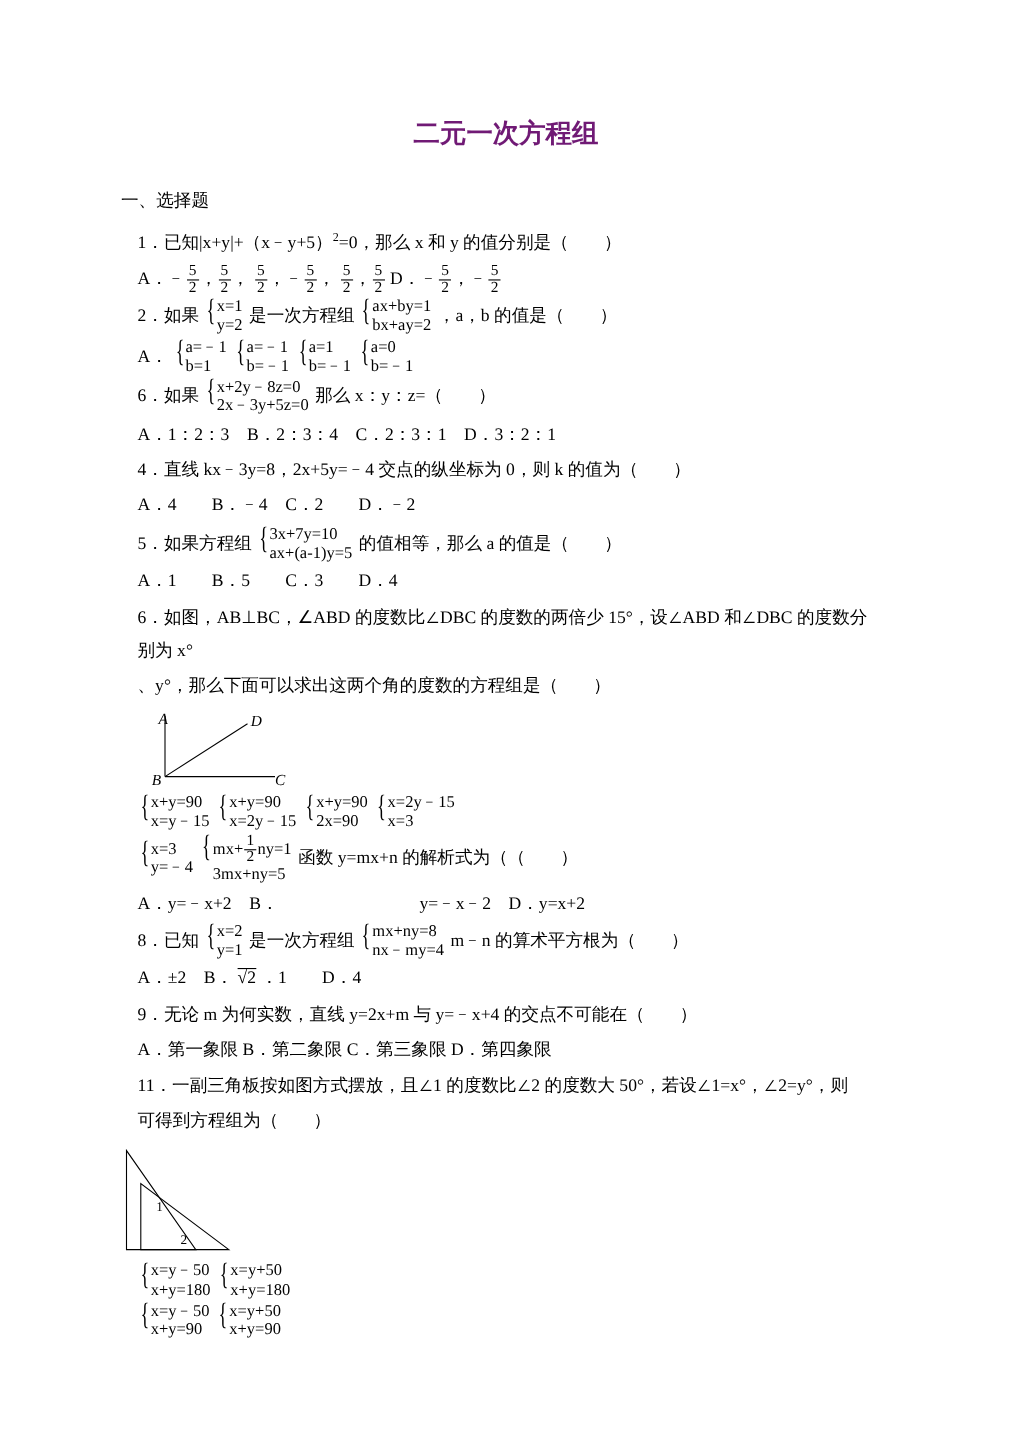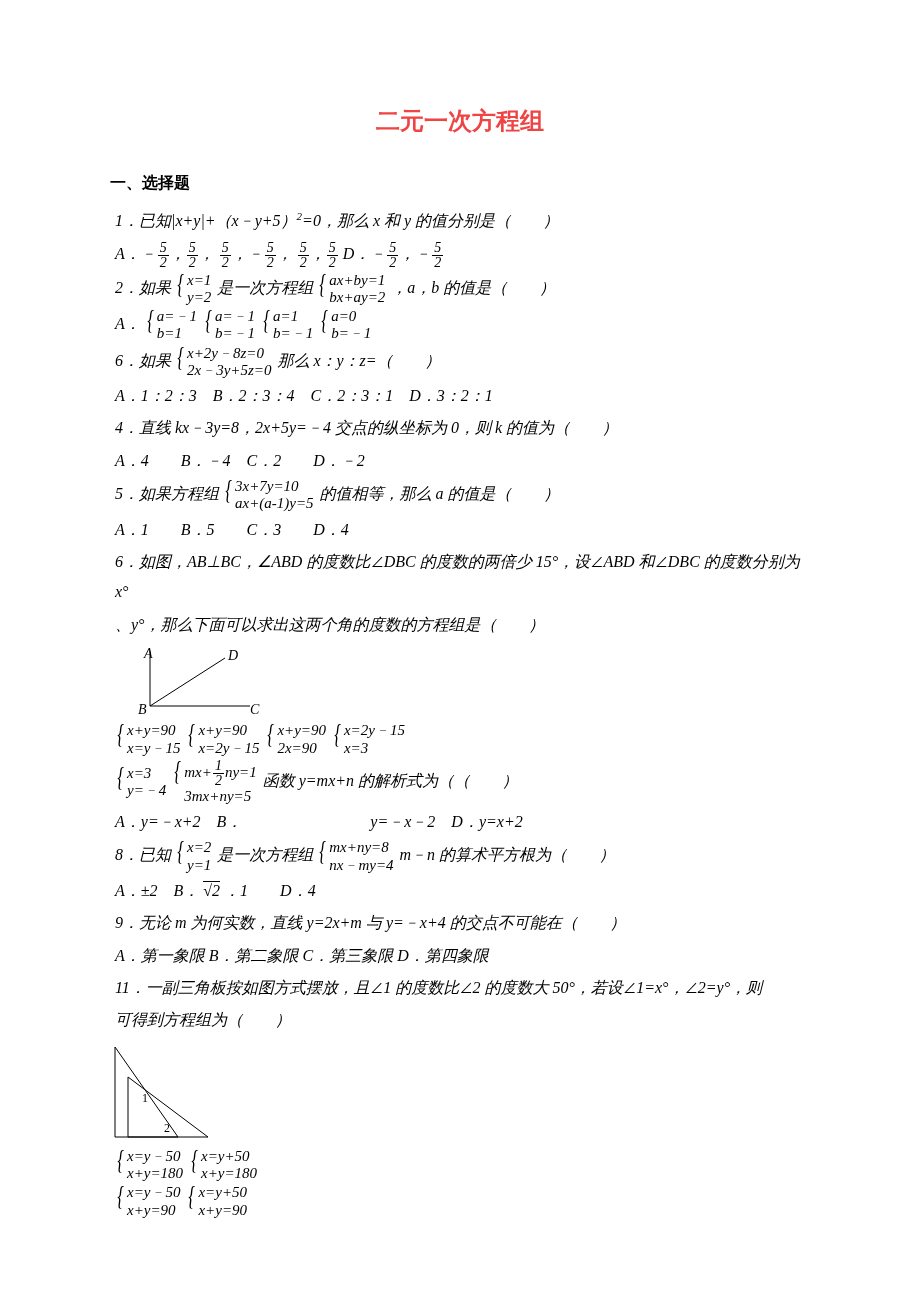--- a/index.html
+++ b/index.html
@@ -7,34 +7,34 @@
     font-size: 16px;
     background: #fff;
     color: #000;
     width: 920px;
     margin: 0;
     padding: 100px 110px 60px 110px;
     box-sizing: border-box;
     line-height: 1.9;
   }
   h1.title {
-    color: #ef4444;
-    font-family: Liberation Mono, monospace;
+    color: #701a75;
+    font-family: Liberation Serif, serif;
     font-weight: bold;
     font-size: 24px;
     text-align: center;
     margin: 0 0 22px 0;
   }
   h2.section {
     font-family: "SimHei", "黑体", sans-serif;
-    font-weight: bold;
+    font-weight: normal;
     font-size: 16px;
     margin: 18px 0 8px 0;
   }
-  .q { margin: 2px 5px; font-style: italic; }
+  .q { margin: 2px 15px; }
   .brace {
     display: inline-block;
     vertical-align: middle;
     position: relative;
     padding-left: 10px;
     margin: 0 2px;
     line-height: 1.15;
     font-size: 15px;
   }
   .brace::before {

